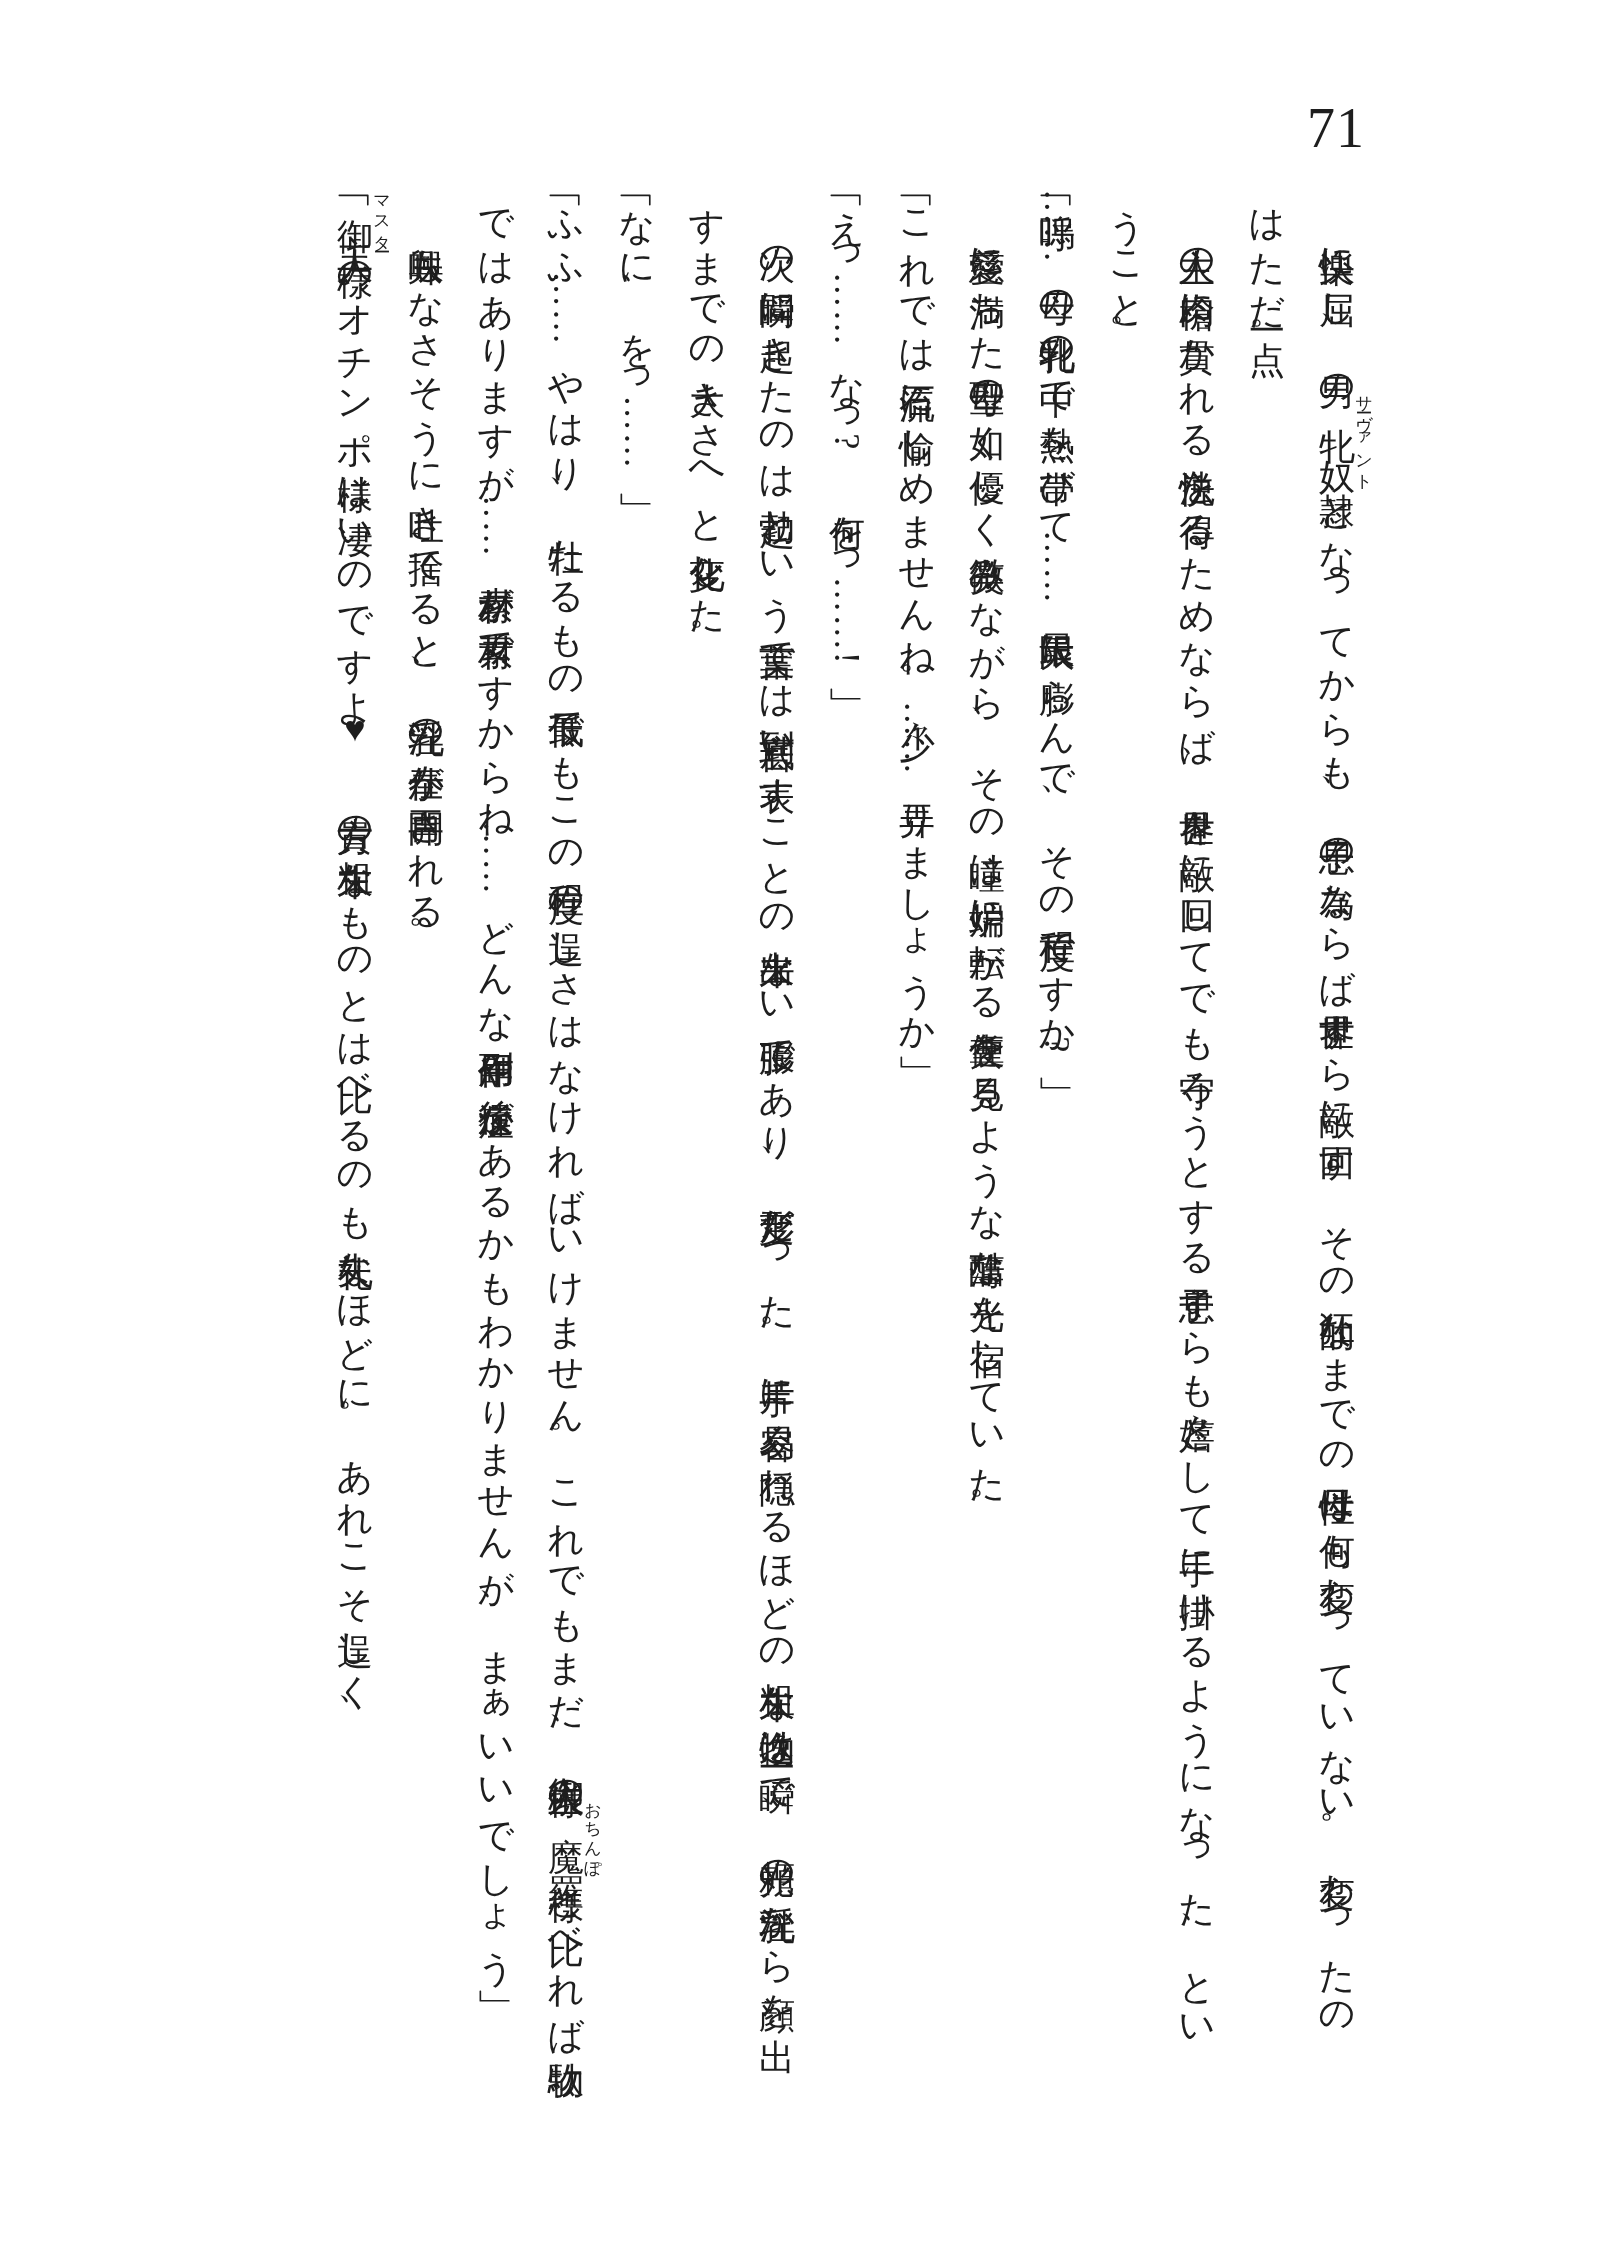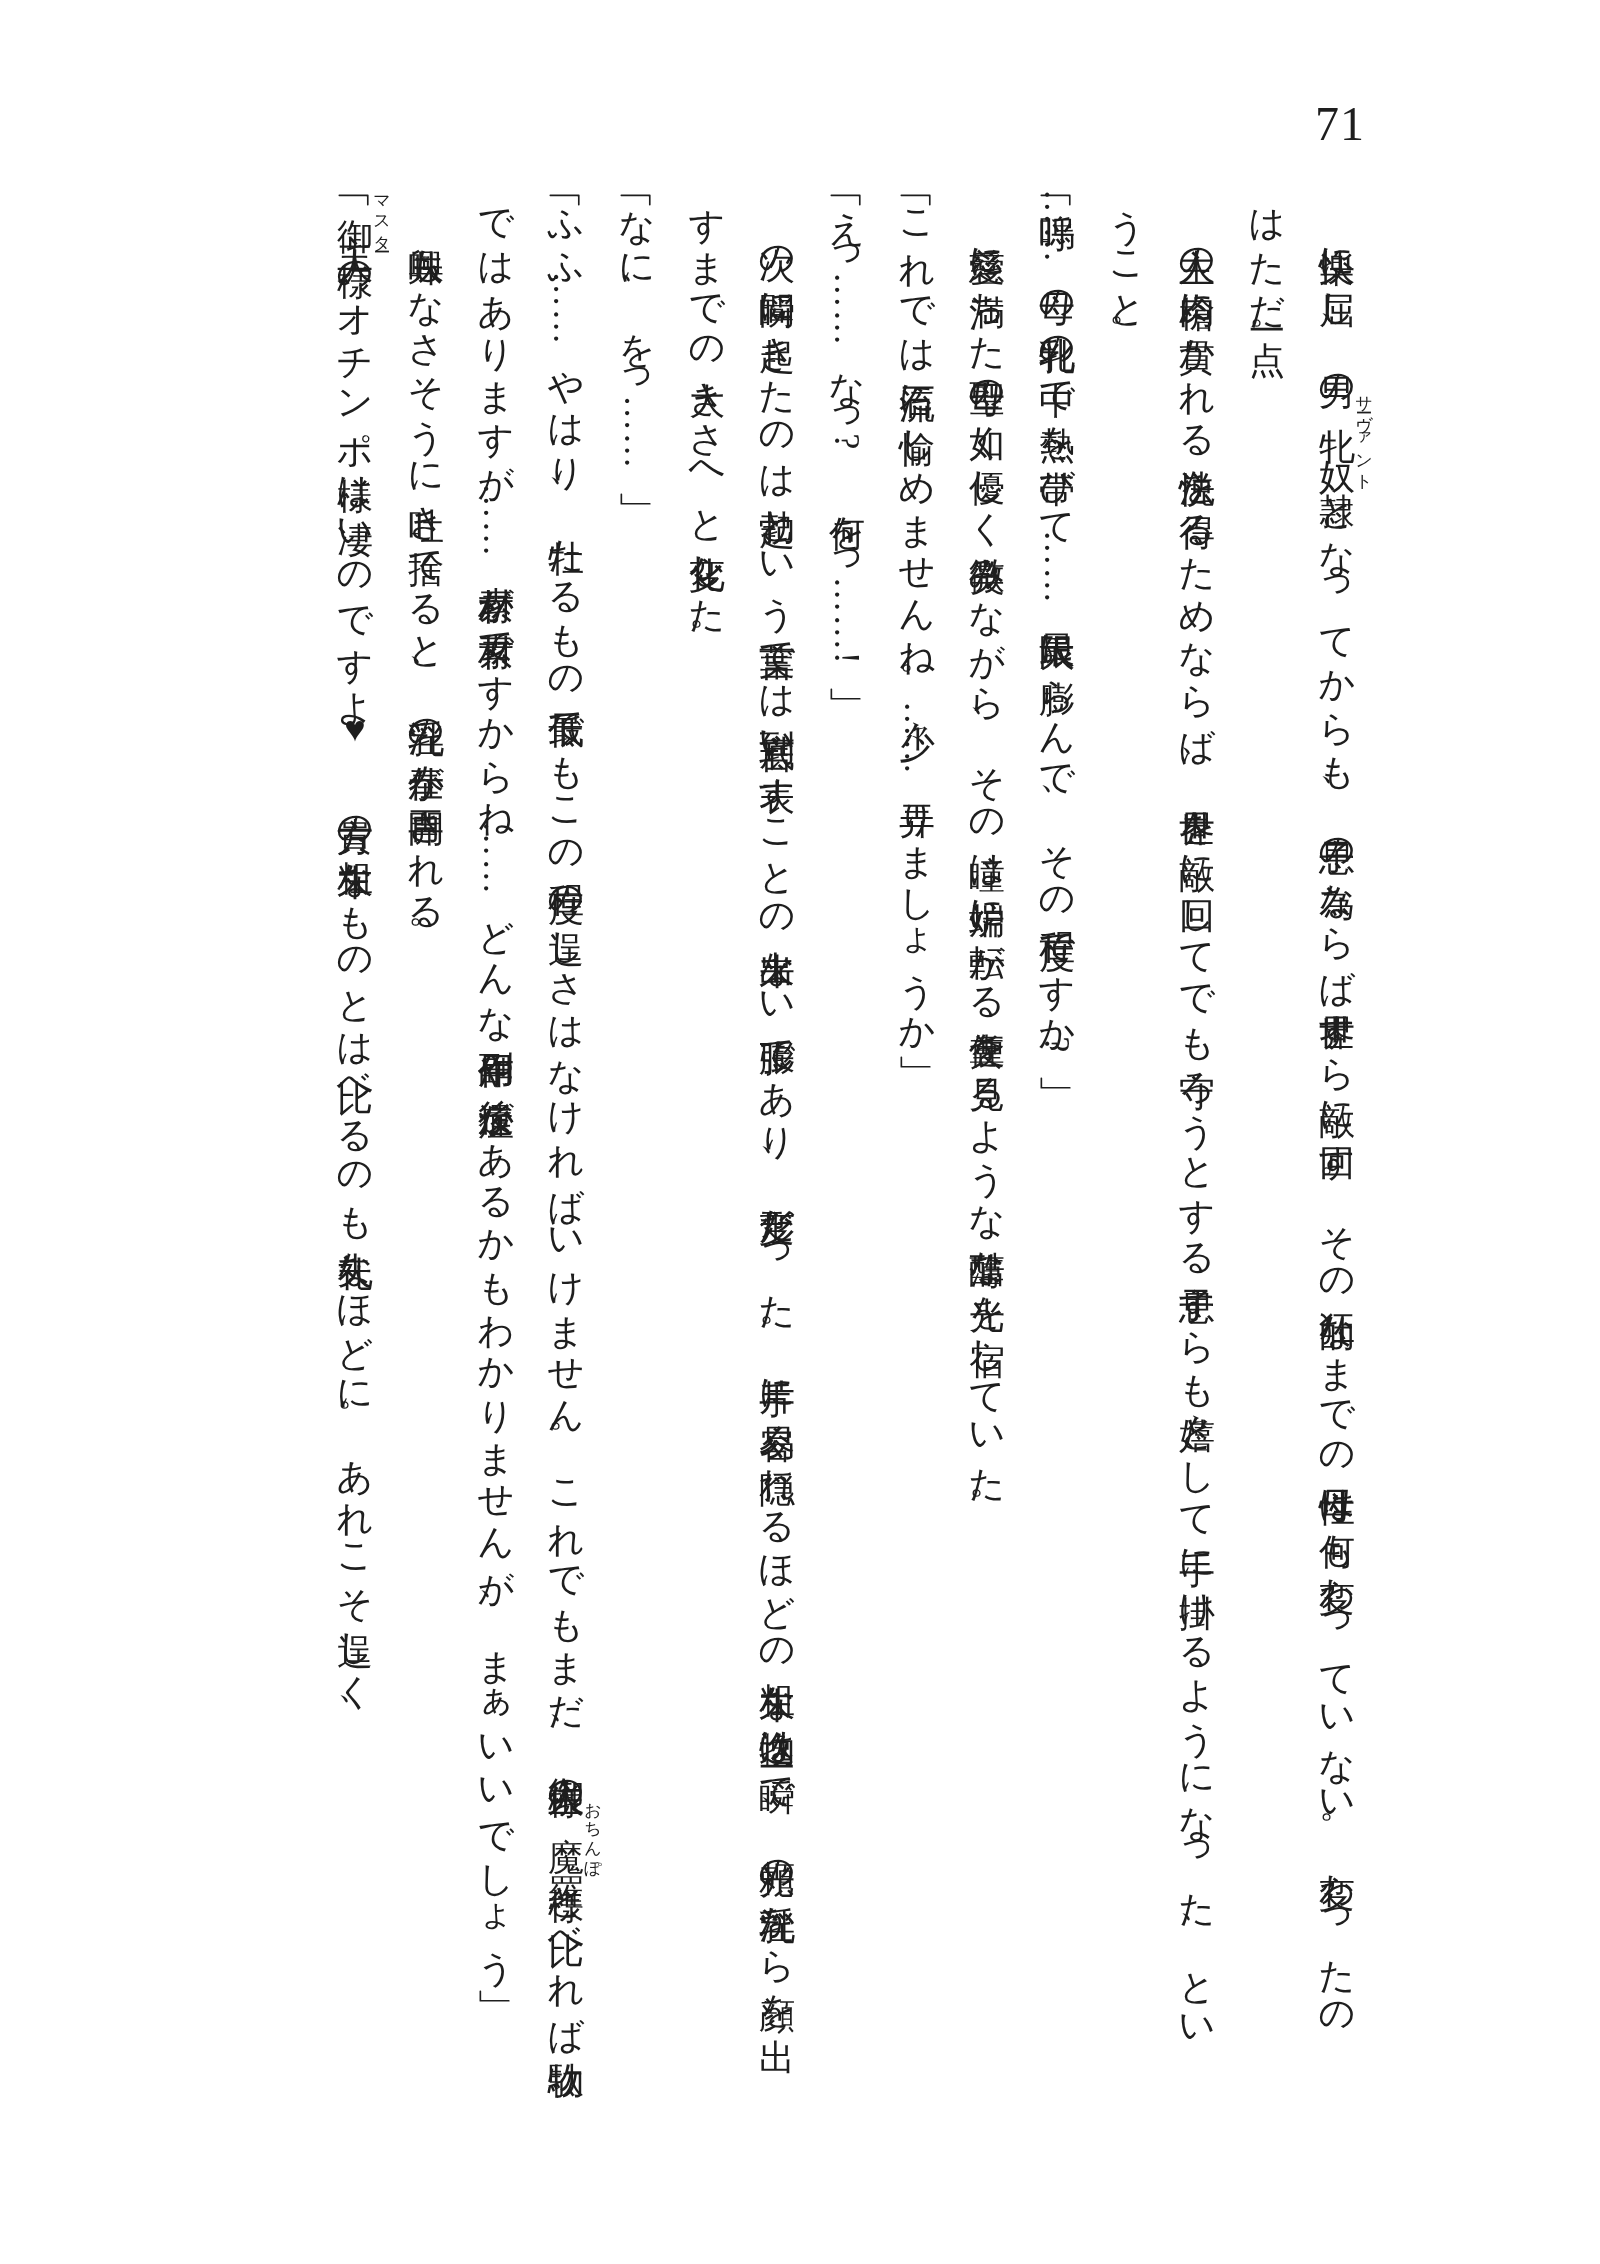--- a/index.html
+++ b/index.html
@@ -13,21 +13,21 @@
   }
   .page {
     position: absolute;
     inset: 0;
     background: #ffffff;
   }
   .page-number {
     position: absolute;
     top: 100px;
     right: 235px;
-    font-size: 48px;
+    font-size: 56px;
     line-height: 1;
     letter-spacing: 1px;
     color: #1e1e1e;
   }
   .text-block {
     position: absolute;
     top: 184px;
     right: 227px;
     height: 1862px;
     writing-mode: vertical-rl;

